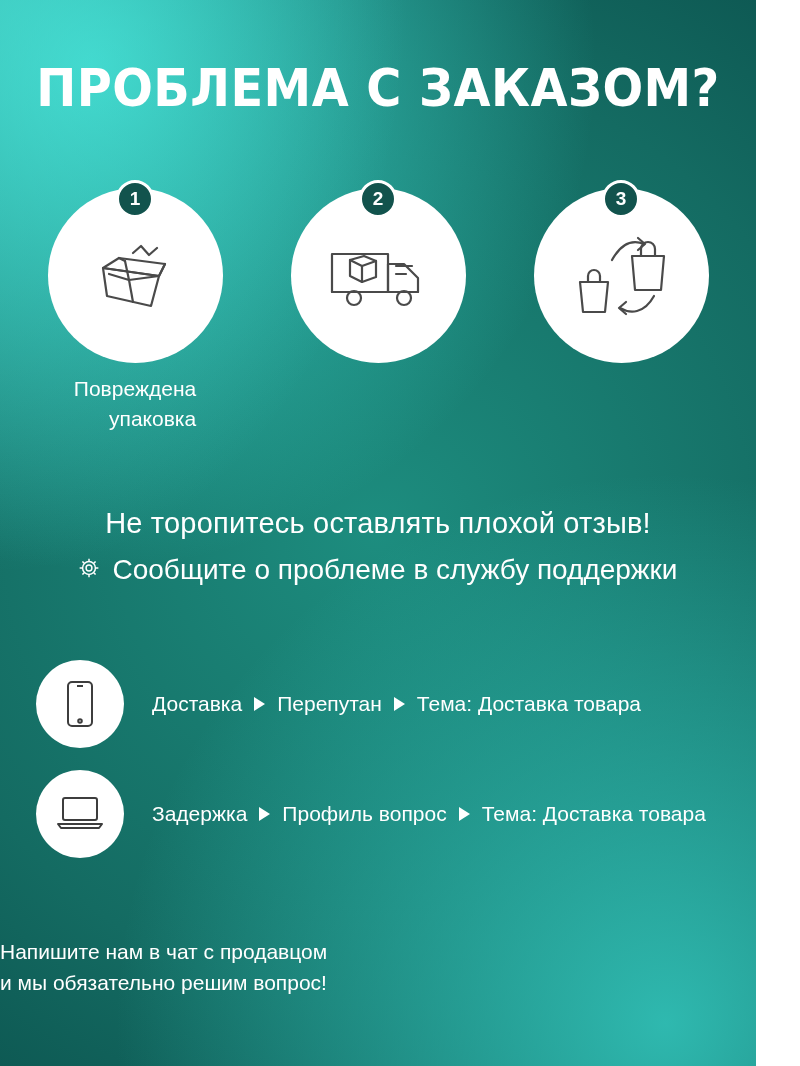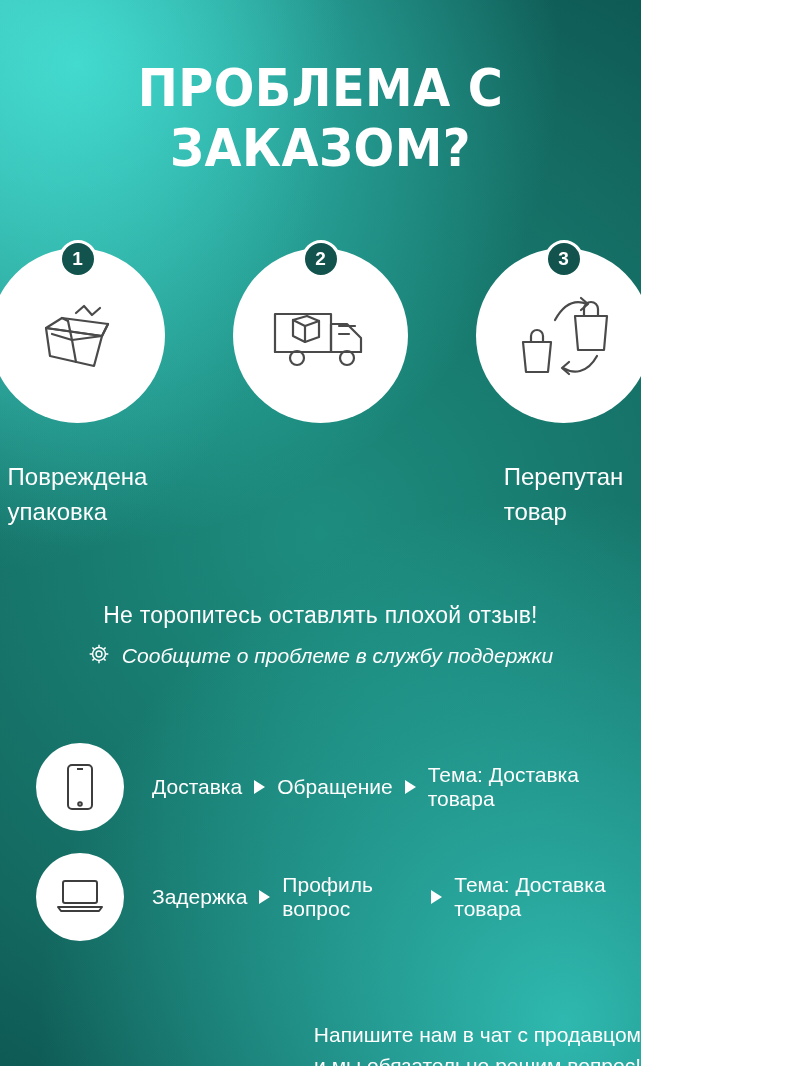--- a/index.html
+++ b/index.html
@@ -8,21 +8,21 @@
   }
   body {
     width: 800px;
     height: 1066px;
     font-family: "Liberation Sans", sans-serif;
     overflow: hidden;
   }
 
   .poster {
     position: relative;
-    width: 641px;
+    width: 756px;
     height: 1066px;
     background:
       radial-gradient(circle at 12% 6%, rgba(60, 215, 205, 0.95) 0%, rgba(60, 215, 205, 0.0) 42%),
       radial-gradient(circle at 88% 96%, rgba(52, 200, 190, 0.85) 0%, rgba(52, 200, 190, 0.0) 45%),
       radial-gradient(circle at 50% 50%, #1d8d7f 0%, #146b62 72%, #0e5a54 100%),
       linear-gradient(150deg, #2fc4b4 0%, #13776c 55%, #0c544e 100%);
     overflow: hidden;
   }
   .poster::after {
     content: "";
@@ -85,49 +85,48 @@
     color: #ffffff;
     font-size: 19px;
     font-weight: bold;
     display: flex;
     align-items: center;
     justify-content: center;
     border: 3px solid #ffffff;
     box-sizing: border-box;
   }
   .step-label {
-    margin-top: 37px;
-    color: #ffffff;
-    font-size: 24px;
+    margin-top: 11px;
+    color: #ffffff;
+    font-size: 21px;
     line-height: 1.45;
-    text-align: left;
+    text-align: right;
     white-space: pre-line;
   }
 
   
   .mid {
     margin-top: 72px;
     text-align: center;
   }
   .mid-head {
     color: #ffffff;
-    font-size: 23px;
+    font-size: 29px;
     letter-spacing: 0.2px;
   }
   .mid-sub-row {
     margin-top: 14px;
     display: flex;
     align-items: center;
     justify-content: center;
     gap: 12px;
   }
   .mid-sub {
     color: #ffffff;
-    font-size: 21px;
-    font-style: italic;
+    font-size: 28px;
   }
   .gear-icon { display: block; }
 
   
   .paths {
     margin-top: 74px;
     display: flex;
     flex-direction: column;
     gap: 22px;
     padding-left: 36px;
@@ -159,21 +158,21 @@
     width: 0;
     height: 0;
     border-left: 11px solid #ffffff;
     border-top: 7px solid transparent;
     border-bottom: 7px solid transparent;
   }
 
   
   .footer {
     margin-top: 78px;
-    text-align: right;
+    text-align: left;
     color: #ffffff;
     font-size: 21px;
     line-height: 1.5;
     white-space: pre-line;
   }
 </style>
 </head>
 <body>
 
 <div class="poster">
@@ -242,22 +241,20 @@
 
               <path d="M40 26 C50 8 62 6 72 10"></path>
               <path d="M66 4 L73 10 L66 16"></path>
               <path d="M82 62 C72 80 58 80 48 74"></path>
               <path d="M54 80 L47 74 L54 68"></path>
             </g>
           </svg>
         </div>
         <div class="badge">3</div>
       </div>
-      <div class="step-label">Перепутан
-товар</div>
     </div>
 
   </div>
 
   <div class="mid">
     <div class="mid-head">Не торопитесь оставлять плохой отзыв!</div>
     <div class="mid-sub-row">
       <span class="gear-icon">
         <svg width="22" height="22" viewBox="0 0 24 24" fill="none">
           <g stroke="#ffffff" stroke-width="1.6" fill="none">
@@ -279,21 +276,21 @@
           <g stroke="#3d3d3d" stroke-width="2" fill="none" stroke-linejoin="round">
             <rect x="3" y="2" width="24" height="44" rx="4"></rect>
             <path d="M12 6 h6"></path>
             <circle cx="15" cy="41" r="1.8"></circle>
           </g>
         </svg>
       </div>
       <div class="crumbs">
         <span>Доставка</span>
         <span class="crumb-arrow"></span>
-        <span>Обращение</span>
+        <span>Перепутан</span>
         <span class="crumb-arrow"></span>
         <span>Тема: Доставка товара</span>
       </div>
     </div>
 
     <div class="path-row">
       <div class="path-icon">
         <svg width="50" height="40" viewBox="0 0 50 40" fill="none">
           <g stroke="#3d3d3d" stroke-width="2" fill="none" stroke-linejoin="round">
             <rect x="8" y="4" width="34" height="22" rx="2"></rect>

